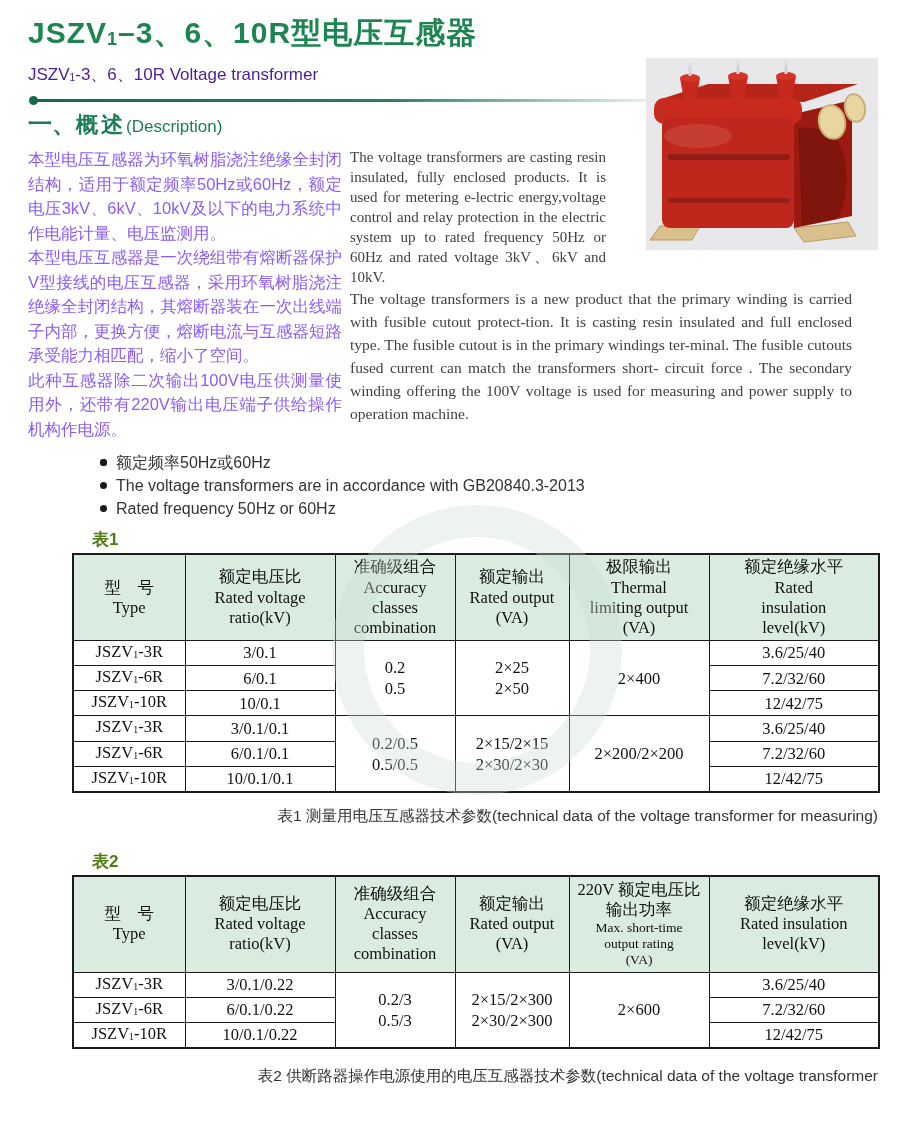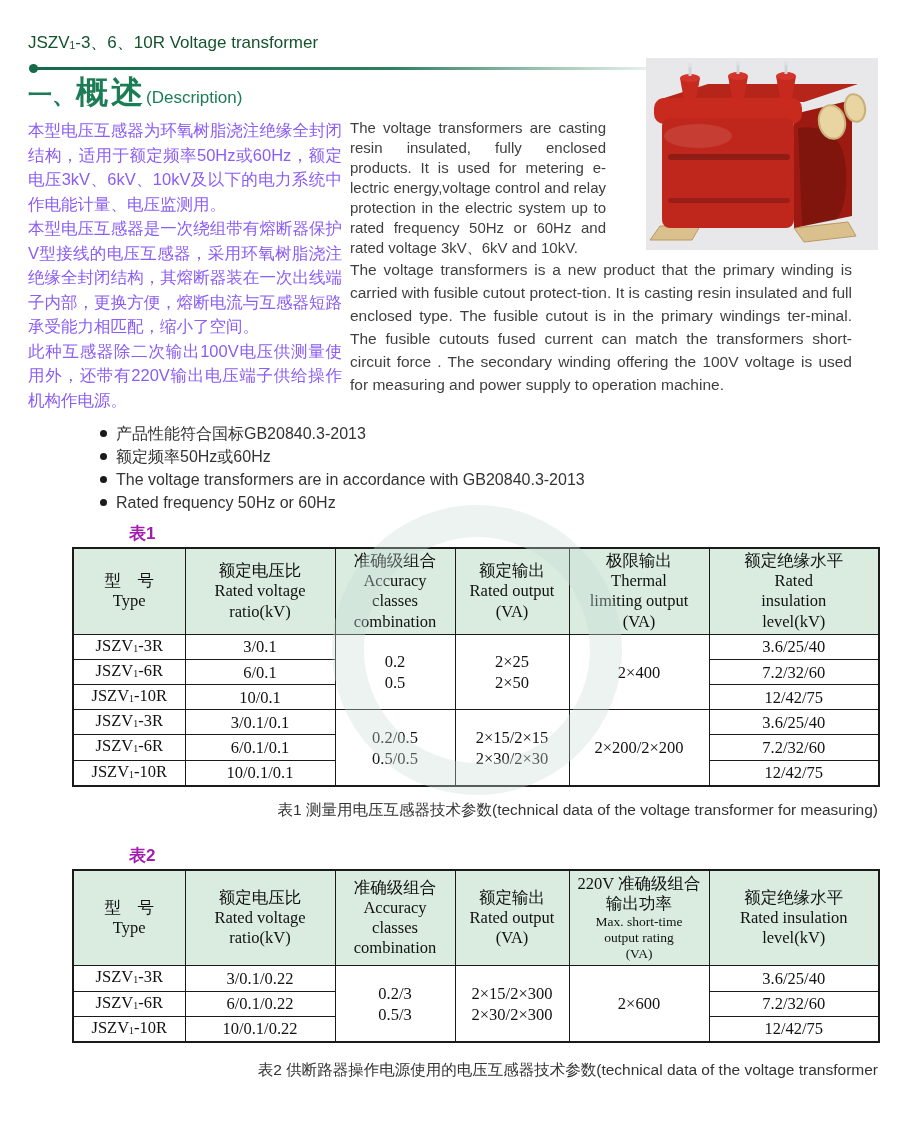--- a/index.html
+++ b/index.html
@@ -8,51 +8,51 @@
     width:900px; height:1134px;
     background:#ffffff;
     font-family:"Liberation Sans", sans-serif;
     position:relative; overflow:hidden;
     color:#333;
   }
   .page { padding:16px 20px 0 28px; position:relative; }
 
   
   .title { margin:0; font-size:30px; font-weight:bold; color:#1e8552; letter-spacing:1px; line-height:34px; }
-  .subtitle { margin:16px 0 0 0; font-size:17px; color:#14532d; line-height:22px; }
+  .subtitle { margin:8px 0 0 0; font-size:17px; color:#4c1d95; line-height:22px; }
   .subsc { font-size:0.6em; vertical-align:-0.12em; }
 
   .divider { position:relative; height:12px; margin-top:5px; }
   .divider .dot { position:absolute; left:1px; top:2px; width:9px; height:9px; border-radius:50%; background:#156a4a; }
   .divider .line { position:absolute; left:7px; top:5px; height:3px; width:645px;
     background:linear-gradient(to right, #156a4a 0%, #2d7f5e 55%, rgba(45,127,94,0) 100%); }
 
   
   .sec-head { margin:2px 0 4px 0; color:#1b7c55; line-height:32px; white-space:nowrap; }
   .sec-num { font-size:24px; font-weight:bold; }
-  .sec-cn  { font-size:32px; font-weight:bold; letter-spacing:3px; }
+  .sec-cn  { font-size:22px; font-weight:bold; letter-spacing:3px; }
   .sec-en  { font-size:17px; }
 
   
   .desc-body { display:flex; margin-top:4px; }
   .cn-col { width:314px; font-size:16.5px; line-height:24.5px; color:#8b5cf6; text-align:justify; }
   .cn-col p { margin:0; }
-  .right-col { flex:1; margin-left:8px; }
+  .right-col { flex:1; margin-left:8px;font-family:Liberation Serif, serif; }
   .en-col  { width:256px; font-size:15px; line-height:20px; color:#3f3f3f; text-align:justify; }
   .en-full { font-size:15.5px; line-height:23px; color:#3f3f3f; text-align:justify; width:502px; }
 
   .photo-box { position:absolute; left:646px; top:58px; width:232px; height:192px; }
 
   
   .bullets { margin:10px 0 0 72px; padding:0; list-style:none; }
   .bullets li { position:relative; padding-left:16px; font-size:16px; line-height:23px; color:#333; }
   .bullets li .bdot { position:absolute; left:0; top:8px; width:7px; height:7px; border-radius:50%; background:#1a1a1a; }
 
   
-  .tbl-label { margin:8px 0 2px 101px; font-size:17px; font-weight:bold; color:#a21caf; }
+  .tbl-label { margin:8px 0 2px 64px; font-size:17px; font-weight:bold; color:#4d7c0f; }
   table { border-collapse:collapse; margin-left:44px; width:806px; table-layout:fixed;
           font-family:"Liberation Serif", "DejaVu Serif", serif; color:#111; }
   table, th, td { border:1px solid #1a1a1a; }
   table { border-width:2px; }
   th { background:#d9ecdf; font-weight:normal; font-size:16.5px; line-height:1.22; white-space:pre-line; padding:2px 3px; vertical-align:middle; }
   td { text-align:center; font-size:16.5px; line-height:21px; padding:0 2px; white-space:pre-line; vertical-align:middle; }
   .t1 thead th { height:84px; }
   .t2 thead th { height:96px; }
   .t1 tbody td { height:22px; }
   .t2 tbody td { height:24px; }
@@ -62,20 +62,21 @@
 
   
   .watermark { position:absolute; left:332px; top:505px; width:290px; height:290px; border-radius:50%;
     border:32px solid rgba(200,222,211,0.35); pointer-events:none; z-index:4; }
 </style>
 </head>
 <body>
 
 <div class="page">
 
+  <h1 class="title"><span>JSZV</span><span class="subsc">1</span><span>–3、6、10R型电压互感器</span></h1>
   <div class="subtitle"><span>JSZV</span><span class="subsc">1</span><span>-3、6、10R Voltage transformer</span></div>
   <div class="divider">
     <span class="dot"></span>
     <span class="line"></span>
   </div>
 
   <div class="sec-head">
     <span class="sec-num">一、</span><span class="sec-cn">概述</span><span class="sec-en">(Description)</span>
   </div>
 
@@ -129,21 +130,21 @@
         <polygon points="130,18 150,18 146,40 134,40" fill="#c62a1e"></polygon>
         <ellipse cx="140" cy="18" rx="10" ry="4" fill="#d4352a"></ellipse>
         <rect x="138.5" y="6" width="3" height="10" fill="#cfd3d6"></rect>
         <circle cx="140" cy="5" r="2.5" fill="#dfe3e6"></circle>
       </g>
     </svg>
   </div>
 
 
   <ul class="bullets">
-    <li><span class="bdot"></span><span>产品性能符合国标GB20840.3-2013</span></li>
+    <li><span class="bdot"></span></li>
     <li><span class="bdot"></span><span>额定频率50Hz或60Hz</span></li>
     <li><span class="bdot"></span><span>The voltage transformers are in accordance with GB20840.3-2013</span></li>
     <li><span class="bdot"></span><span>Rated frequency 50Hz or 60Hz</span></li>
   </ul>
 
   <div class="tbl-label">表1</div>
   <table class="t1">
     <colgroup>
         <col style="width:112px">
         <col style="width:150px">
@@ -238,21 +239,21 @@
         <th>额定电压比
 Rated voltage
 ratio(kV)</th>
         <th>准确级组合
 Accuracy
 classes
 combination</th>
         <th>额定输出
 Rated output
 (VA)</th>
-        <th><span>220V 准确级组合
+        <th><span>220V 额定电压比
 输出功率</span><span class="th-small">Max. short-time
 output rating
 (VA)</span></th>
         <th>额定绝缘水平
 Rated insulation
 level(kV)</th>
       </tr>
     </thead>
     <tbody>
       <tr>

